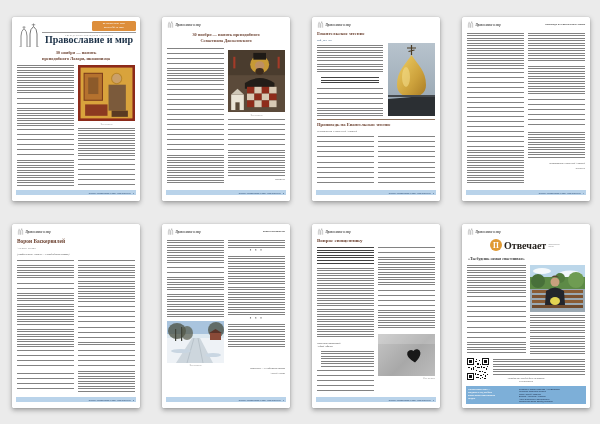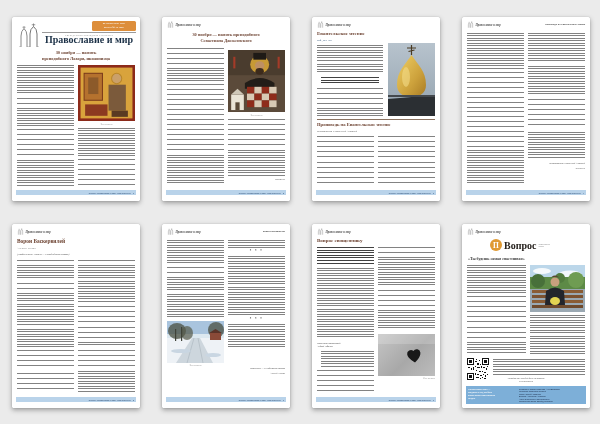--- a/index.html
+++ b/index.html
@@ -333,21 +333,21 @@
   <div class="abs mini-head" style="left:5px; top:4px;">
     <svg viewBox="0 -4 52 48" width="7" height="7">
       <path d="M10 44 V22 Q10 12 16 7 Q22 12 22 22 V44 M16 7 V0" fill="none" stroke="#777" stroke-width="3"></path>
       <path d="M28 44 V18 Q28 8 35 3 Q42 8 42 18 V44 M35 3 V-4" fill="none" stroke="#777" stroke-width="3"></path>
     </svg>
     <span class="mini-title">Православие и мир</span>
   </div>
 
   <div class="abs" style="left:28px; top:13px; width:86px; height:16px; display:flex; align-items:center; gap:2px;">
     <div style="width:12px; height:12px; border-radius:50%; background:#e09a33; color:#fff; font-weight:bold; font-size:7.5px; display:flex; align-items:center; justify-content:center;">П</div>
-    <div style="font-size:10px; font-weight:bold; color:#26221e;">Вопрос</div>
+    <div style="font-size:10px; font-weight:bold; color:#26221e;">Отвечает</div>
     <div class="prel" style="font-size:1.9px; color:#777; line-height:1.3;">православный
 портал</div>
   </div>
 
   <div class="abs" style="left:6px; top:32px; width:116px; text-align:left; font-size:4px; font-weight:bold; color:#3a3a3a;">«Ты будешь самая счастливая»</div>
 
   <div class="abs gk" style="left:5px; top:41px; width:59px; height:28px;"></div>
   <div class="abs gk" style="left:5px; top:72px; width:59px; height:28px;"></div>
   <div class="abs gk" style="left:5px; top:103px; width:59px; height:27px;"></div>
 

